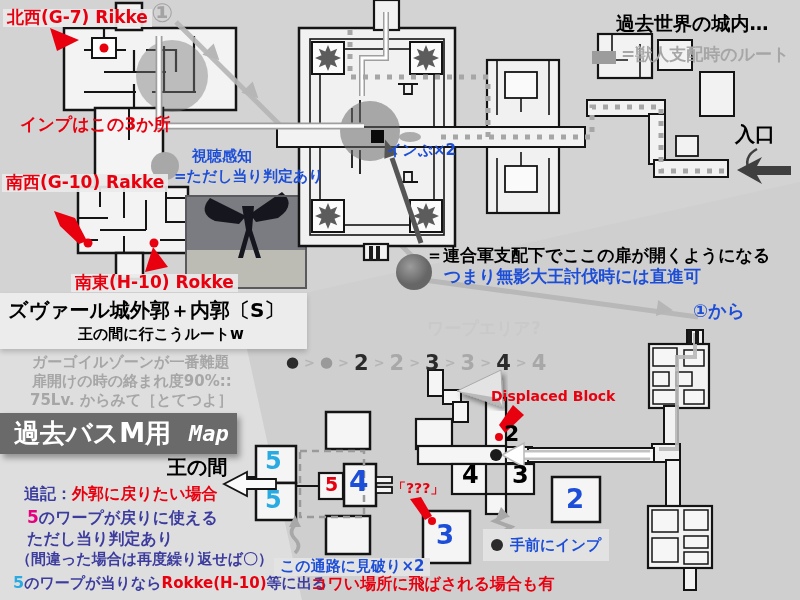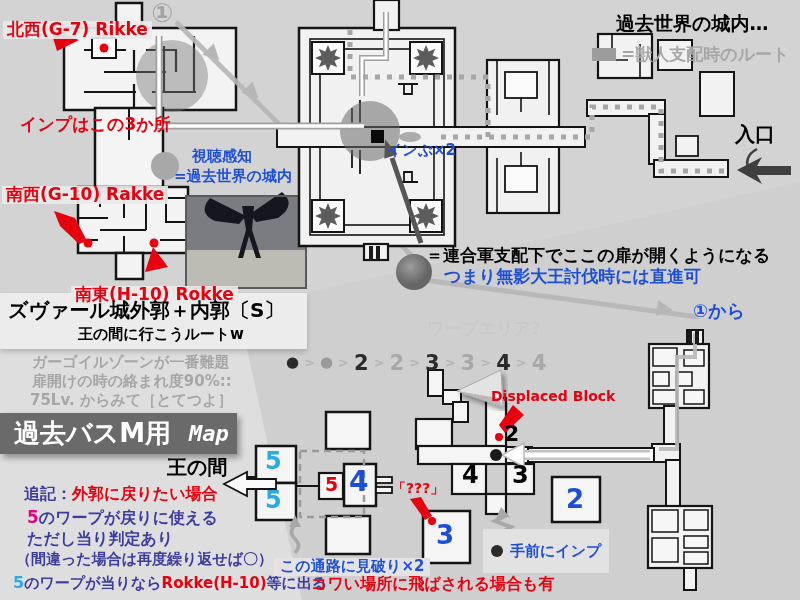--- a/index.html
+++ b/index.html
@@ -5,31 +5,31 @@
   html,body{margin:0;padding:0;background:#888;}
   .stage{position:relative;width:800px;height:600px;background:#d3d3d3;overflow:hidden;
          font-family:"DejaVu Sans",sans-serif;font-weight:bold;}
   svg.map{position:absolute;left:0;top:0;z-index:1;}
   .band{position:absolute;z-index:2;}
   .title-band{left:0;top:293px;width:307px;height:56px;background:#ececec;
               box-shadow:0 3px 5px rgba(0,0,0,.18);}
   .banner{left:0;top:413px;width:237px;height:41px;background:#6a6a6a;
           box-shadow:3px 4px 6px rgba(0,0,0,.35);display:flex;align-items:center;
           gap:18px;padding-left:14px;box-sizing:border-box;}
-  .imp-near-band{left:483px;top:529px;width:126px;height:44px;background:#e2e2e2;
+  .imp-near-band{left:483px;top:529px;width:126px;height:32px;background:#e2e2e2;
           display:flex;align-items:center;gap:7px;padding-left:8px;box-sizing:border-box;}
   .imp-dot{width:12px;height:12px;border-radius:50%;background:#2b2b2b;flex:0 0 auto;}
   .lbl{position:absolute;white-space:nowrap;line-height:1.05;z-index:5;}
   .red{color:#e8000f}.navy{color:#3c3c9e}.mag{color:#e5007e}.cyan{color:#29abe2}
   .gry{color:#1d4ed8}.gry2{color:#a6a6a6}.blk{color:#000000}.faint{color:#c9c9c9}
   .coral{color:#ffffff}
-  .bg-strip{background:rgba(233,233,233,.93);padding:0 4px;margin-top:12px;}
+  .bg-strip{background:rgba(233,233,233,.93);padding:0 4px;}
   .mono{font-family:"DejaVu Sans Mono",monospace;font-style:italic;}
   .swatch{display:inline-block;width:24px;height:13px;background:#9c9c9c;margin-right:5px;}
-  .legend-row{display:flex;align-items:center;}
+  .legend-row{display:flex;align-items:flex-end;}
   .seq{display:flex;align-items:center;gap:5px;height:26px;}
   .sq-dot-b{color:#2b2b2b;font-size:15px}.sq-dot-g{color:#9a9a9a;font-size:15px}
   .sq-n-b{color:#2b2b2b;font-size:21px}.sq-n-g{color:#a8a8a8;font-size:21px}
   .sq-gt{color:#b5b5b5;font-size:13px}
 </style>
 </head>
 <body>
 
 <div class="stage">
 
@@ -254,21 +254,21 @@
 <span class="lbl red bg-strip" style="left:3px;top:9px;font-size:17px">北西(G-7) Rikke</span>
 <span class="lbl" style="left:151px;top:0px;font-size:26px;color:#a3a3a3">①</span>
 <span class="lbl blk" style="left:616px;top:14px;font-size:19px">過去世界の城内…</span>
 <span class="lbl legend-row" style="left:592px;top:46px">
       <span class="swatch"></span>
       <span class="gry2" style="font-size:17px">=獣人支配時のルート</span>
     </span>
 <span class="lbl red" style="left:20px;top:116px;font-size:17px">インプはこの3か所</span>
 <span class="lbl blk" style="left:735px;top:124px;font-size:20px">入口</span>
 <span class="lbl gry" style="left:192px;top:149px;font-size:15px">視聴感知</span>
-<span class="lbl gry" style="left:174px;top:169px;font-size:15px">=過去世界の城内</span>
+<span class="lbl gry" style="left:174px;top:169px;font-size:15px">=ただし当り判定あり</span>
 <span class="lbl red bg-strip" style="left:2px;top:174px;font-size:17px">南西(G-10) Rakke</span>
 <span class="lbl red bg-strip" style="left:71px;top:274px;font-size:17px">南東(H-10) Rokke</span>
 <span class="lbl gry" style="left:387px;top:143px;font-size:15px">インぷ×2</span>
 <span class="lbl gry" style="left:444px;top:268px;font-size:17px">つまり無影大王討伐時には直進可</span>
 <span class="lbl blk" style="left:426px;top:247px;font-size:17px">＝連合軍支配下でここの扉が開くようになる</span>
 <span class="lbl gry" style="left:693px;top:302px;font-size:18px">①から</span>
 <span class="lbl blk" style="left:8px;top:300px;font-size:20px;z-index:6">ズヴァール城外郭＋内郭〔S〕</span>
 <span class="lbl blk" style="left:78px;top:327px;font-size:15px;z-index:6">王の間に行こうルートw</span>
 <span class="lbl gry2" style="left:32px;top:355px;font-size:15px">ガーゴイルゾーンが一番難題</span>
 <span class="lbl gry2" style="left:32px;top:374px;font-size:15px">扉開けの時の絡まれ度90%::</span>

